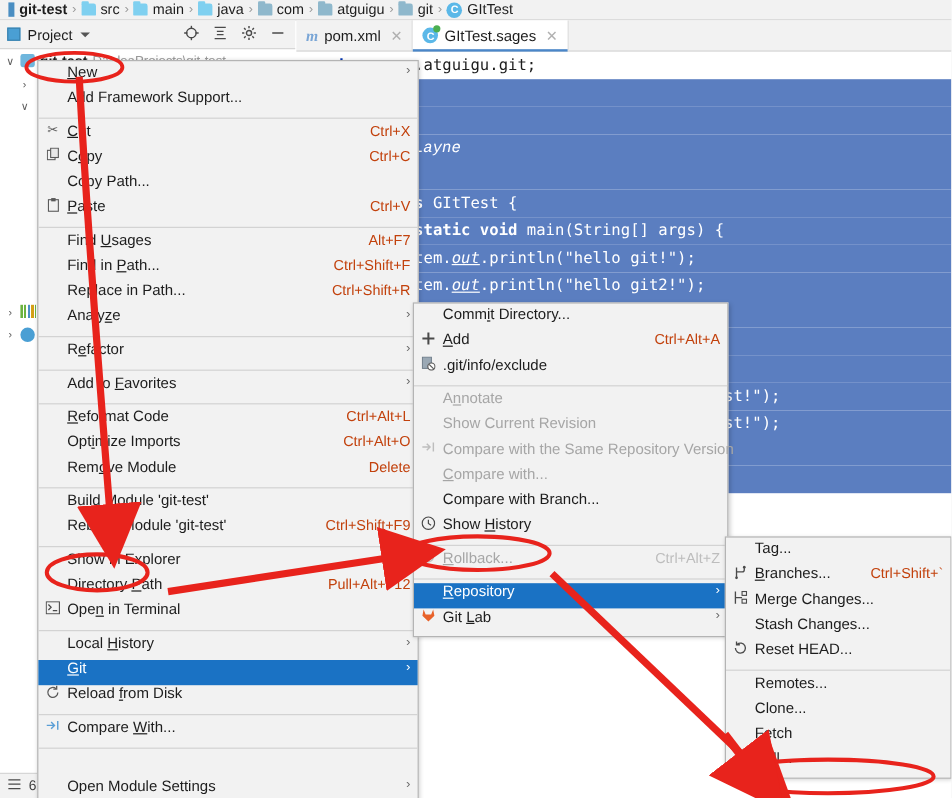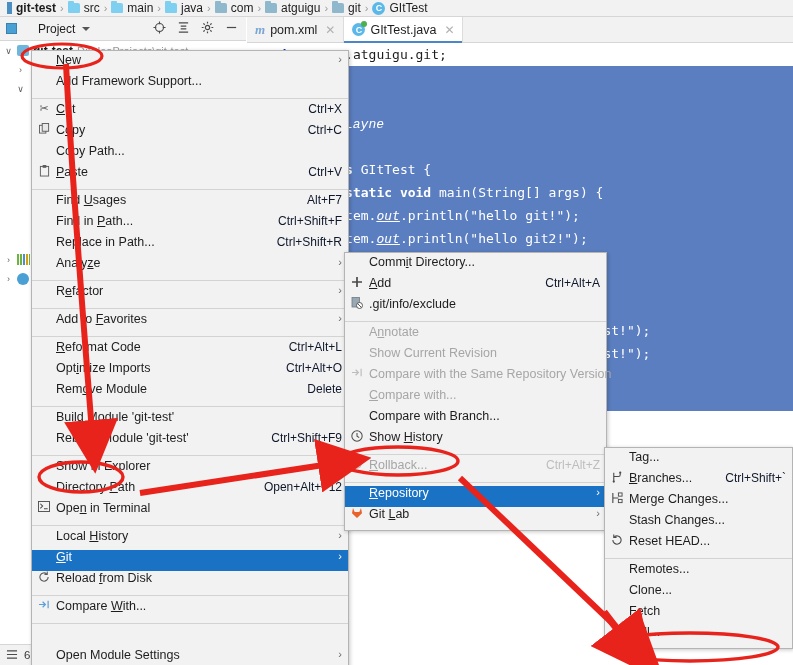--- a/index.html
+++ b/index.html
@@ -38,21 +38,21 @@
     font-weight:bold;
   }
 
   
   .proj-header {
     position:absolute; left:0; top:17px; width:246px; height:24px;
     background:#f2f2f2; border-bottom:1px solid #d6d6d6;
     display:flex; align-items:center; padding-left:6px;
   }
   .proj-sq { width:11px; height:11px; background:#4a9fd4; border:1px solid #3a82ae; margin-right:6px; }
-  .proj-title { font-size:12px;margin-left:15px; }
+  .proj-title { font-size:12px; }
   .caret-dn { width:0;height:0;border-left:4px solid transparent;border-right:4px solid transparent;
               border-top:4px solid #555; margin-left:7px; }
   .proj-tools { margin-left:auto; display:flex; align-items:center; gap:11px; padding-right:8px; color:#4a4a4a; }
 
   
   .tabbar {
     position:absolute; left:247px; top:17px; width:546px; height:26px;
     background:#f2f2f2; border-bottom:1px solid #d6d6d6;
     display:flex; align-items:stretch;
   }
@@ -101,21 +101,21 @@
   
   .menu {
     position:absolute; background:#f2f2f2; border:1px solid #b4b4b4;
     box-shadow: 1px 1px 4px rgba(0,0,0,0.22);
     padding:2px 0; font-size:12.5px;
   }
   .mi { display:flex; align-items:flex-start; height:21px; padding:0 6px 0 4px; white-space:nowrap; position:relative; }
   .mi .mico { width:16px; min-width:16px; display:inline-flex; align-items:center; justify-content:center;
               font-size:11px; color:#5a5a5a; margin-right:4px; }
   .mi .mlbl { flex:1; }
-  .mi .mkey { color:#0f172a; font-size:12px; margin-left:22px; }
+  .mi .mkey { color:#c2410c; font-size:12px; margin-left:22px; }
   .mi .marrow { color:#6a6a6a; font-size:11px; margin-left:14px; }
   .mi.sel2 { background:#1a72c4; color:#ffffff; }
   .mi.sel2 .mkey, .mi.sel2 .marrow, .mi.sel2 .mico { color:#ffffff; }
   .mi.dis { color:#a6a6a6; }
   .mi.dis .mkey, .mi.dis .mico { color:#bdbdbd; }
   .msep { height:1px; background:#d3d3d3; margin:3px 0; }
   .ul { text-decoration: underline; }
 
   
   #menu-ctx { left:31px; top:50px; width:318px; }
@@ -246,21 +246,21 @@
   </div>
 
   <div class="tabbar">
     <div class="tab">
       <span class="ic-maven">m</span>
       <span>pom.xml</span>
       <span class="tab-close">✕</span>
     </div>
     <div class="tab active">
       <span class="ic-jclass">C</span>
-      <span>GItTest.java</span>
+      <span>GItTest.sages</span>
       <span class="tab-close">✕</span>
     </div>
   </div>
 
   <div class="statusbar">
     <span>
       <svg width="12" height="11" viewBox="0 0 13 12">
           <path d="M1 2h11M1 6h11M1 10h11" stroke="#4a4a4a" stroke-width="1.2"></path>
         </svg>
     </span>
@@ -382,21 +382,21 @@
 
     <div class="msep"></div>
 
     <div class="mi">
       <span class="mico"></span>
       <span class="mlbl">Show in Explorer</span>
     </div>
     <div class="mi">
       <span class="mico"></span>
       <span class="mlbl">Directory <span class="ul">P</span>ath</span>
-      <span class="mkey">Open+Alt+F12</span>
+      <span class="mkey">Pull+Alt+F12</span>
     </div>
     <div class="mi">
       <span class="mico">
         <svg width="12" height="11" viewBox="0 0 13 12">
             <rect x="0.5" y="0.5" width="12" height="11" fill="none" stroke="#4a4a4a"></rect>
             <path d="M2.5 3l2.5 2.5L2.5 8M6.5 8.5h4" stroke="#4a4a4a" stroke-width="1.1" fill="none"></path>
           </svg>
       </span>
       <span class="mlbl">Ope<span class="ul">n</span> in Terminal</span>
     </div>

